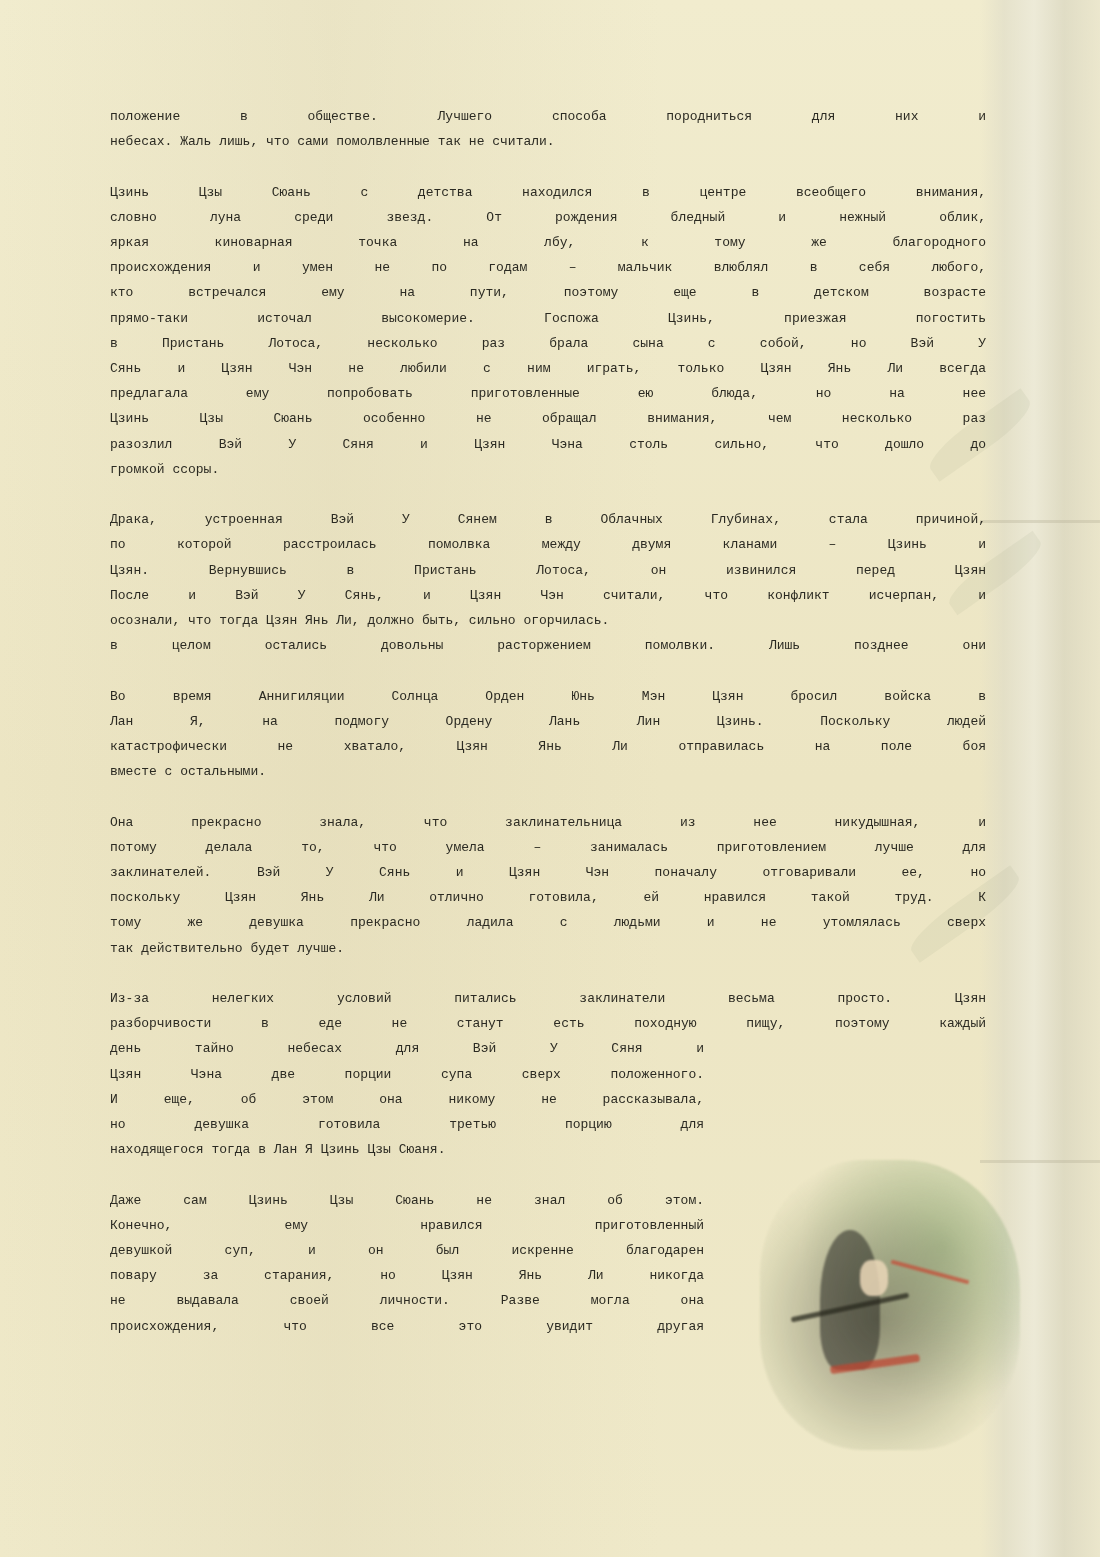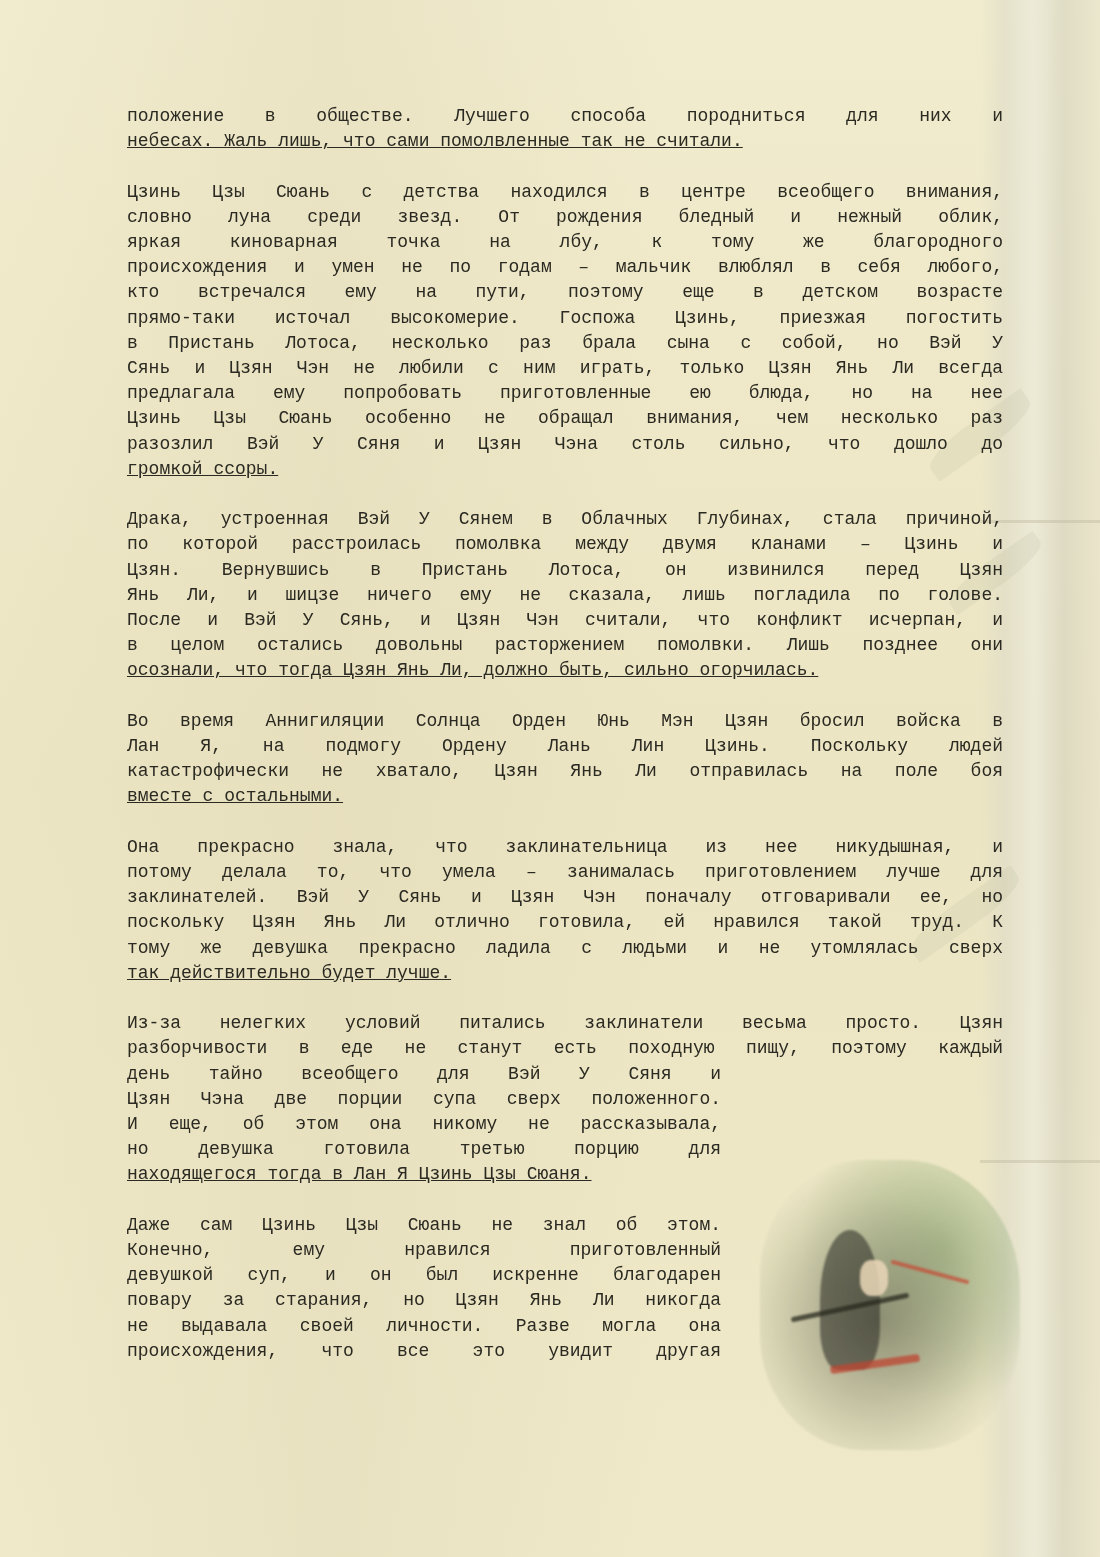--- a/index.html
+++ b/index.html
@@ -15,26 +15,26 @@
     position: absolute; top: 0; right: 0; width: 120px; height: 1557px;
     background: linear-gradient(90deg, rgba(230,226,205,0) 0%, rgba(220,218,200,0.55) 20%, rgba(236,234,218,0.8) 45%, rgba(210,208,190,0.55) 70%, rgba(232,228,205,0.6) 100%);
   }
   .bamboo-strip .joint {
     position: absolute; left: 0; width: 100%; height: 3px; background: rgba(180,176,150,0.35);
   }
   .leaf-shadow {
     position: absolute; background: rgba(160,165,130,0.12); border-radius: 50% 0 50% 0; transform: rotate(-35deg);
   }
   .page {
-    position: absolute; left: 127px; top: 104px; width: 876px;
-    color: #2b2a22; font-size: 18px; line-height: 25.2px;
+    position: absolute; left: 110px; top: 104px; width: 876px;
+    color: #2b2a22; font-size: 13px; line-height: 25.2px;
   }
   .para { margin: 0 0 25.2px 0; text-align: justify; text-align-last: left; }
   .para .ln { display: block; text-align: justify; text-align-last: justify; white-space: nowrap; }
-  .para .ln.last { text-align-last: left; text-decoration: underline; }
+  .para .ln.last { text-align-last: left; }
   .para.narrow .ln { width: 594px; }
   .illustration {
     position: absolute; left: 760px; top: 1160px; width: 260px; height: 290px;
     border-radius: 40% 45% 40% 40%;
     background:
       radial-gradient(ellipse at 45% 55%, rgba(80,80,60,0.55) 0%, rgba(90,95,70,0.35) 30%, rgba(140,150,110,0.2) 55%, rgba(239,233,200,0) 72%),
       radial-gradient(ellipse at 70% 30%, rgba(110,150,90,0.45) 0%, rgba(239,233,200,0) 55%);
     filter: blur(1px);
   }
   .illustration .sash { position: absolute; left: 70px; top: 200px; width: 90px; height: 8px; background: rgba(190,70,50,0.75); transform: rotate(-8deg); border-radius: 3px; }
@@ -73,24 +73,23 @@
     <span class="ln">предлагала ему попробовать приготовленные ею блюда, но на нее</span>
     <span class="ln">Цзинь Цзы Сюань особенно не обращал внимания, чем несколько раз</span>
     <span class="ln">разозлил Вэй У Сяня и Цзян Чэна столь сильно, что дошло до</span>
     <span class="ln last">громкой ссоры.</span>
   </p>
 
   <p class="para">
     <span class="ln">Драка, устроенная Вэй У Сянем в Облачных Глубинах, стала причиной,</span>
     <span class="ln">по которой расстроилась помолвка между двумя кланами – Цзинь и</span>
     <span class="ln">Цзян. Вернувшись в Пристань Лотоса, он извинился перед Цзян</span>
-    <span class="ln">Янь Ли, и шицзе ничего ему не сказала, лишь погладила по голове.</span>
     <span class="ln">После и Вэй У Сянь, и Цзян Чэн считали, что конфликт исчерпан, и</span>
+    <span class="ln last">осознали, что тогда Цзян Янь Ли, должно быть, сильно огорчилась.</span>
     <span class="ln">в целом остались довольны расторжением помолвки. Лишь позднее они</span>
-    <span class="ln last">осознали, что тогда Цзян Янь Ли, должно быть, сильно огорчилась.</span>
   </p>
 
   <p class="para">
     <span class="ln">Во время Аннигиляции Солнца Орден Юнь Мэн Цзян бросил войска в</span>
     <span class="ln">Лан Я, на подмогу Ордену Лань Лин Цзинь. Поскольку людей</span>
     <span class="ln">катастрофически не хватало, Цзян Янь Ли отправилась на поле боя</span>
     <span class="ln last">вместе с остальными.</span>
   </p>
 
   <p class="para">
@@ -98,21 +97,21 @@
     <span class="ln">потому делала то, что умела – занималась приготовлением лучше для</span>
     <span class="ln">заклинателей. Вэй У Сянь и Цзян Чэн поначалу отговаривали ее, но</span>
     <span class="ln">поскольку Цзян Янь Ли отлично готовила, ей нравился такой труд. К</span>
     <span class="ln">тому же девушка прекрасно ладила с людьми и не утомлялась сверх</span>
     <span class="ln last">так действительно будет лучше.</span>
   </p>
 
   <p class="para">
     <span class="ln">Из-за нелегких условий питались заклинатели весьма просто. Цзян</span>
     <span class="ln">разборчивости в еде не станут есть походную пищу, поэтому каждый</span>
-    <span class="ln" style="width:594px">день тайно всеобщего для Вэй У Сяня и</span>
+    <span class="ln" style="width:594px">день тайно небесах для Вэй У Сяня и</span>
     <span class="ln" style="width:594px">Цзян Чэна две порции супа сверх положенного.</span>
     <span class="ln" style="width:594px">И еще, об этом она никому не рассказывала,</span>
     <span class="ln" style="width:594px">но девушка готовила третью порцию для</span>
     <span class="ln last" style="width:594px">находящегося тогда в Лан Я Цзинь Цзы Сюаня.</span>
   </p>
 
   <p class="para narrow">
     <span class="ln">Даже сам Цзинь Цзы Сюань не знал об этом.</span>
     <span class="ln">Конечно, ему нравился приготовленный</span>
     <span class="ln">девушкой суп, и он был искренне благодарен</span>

